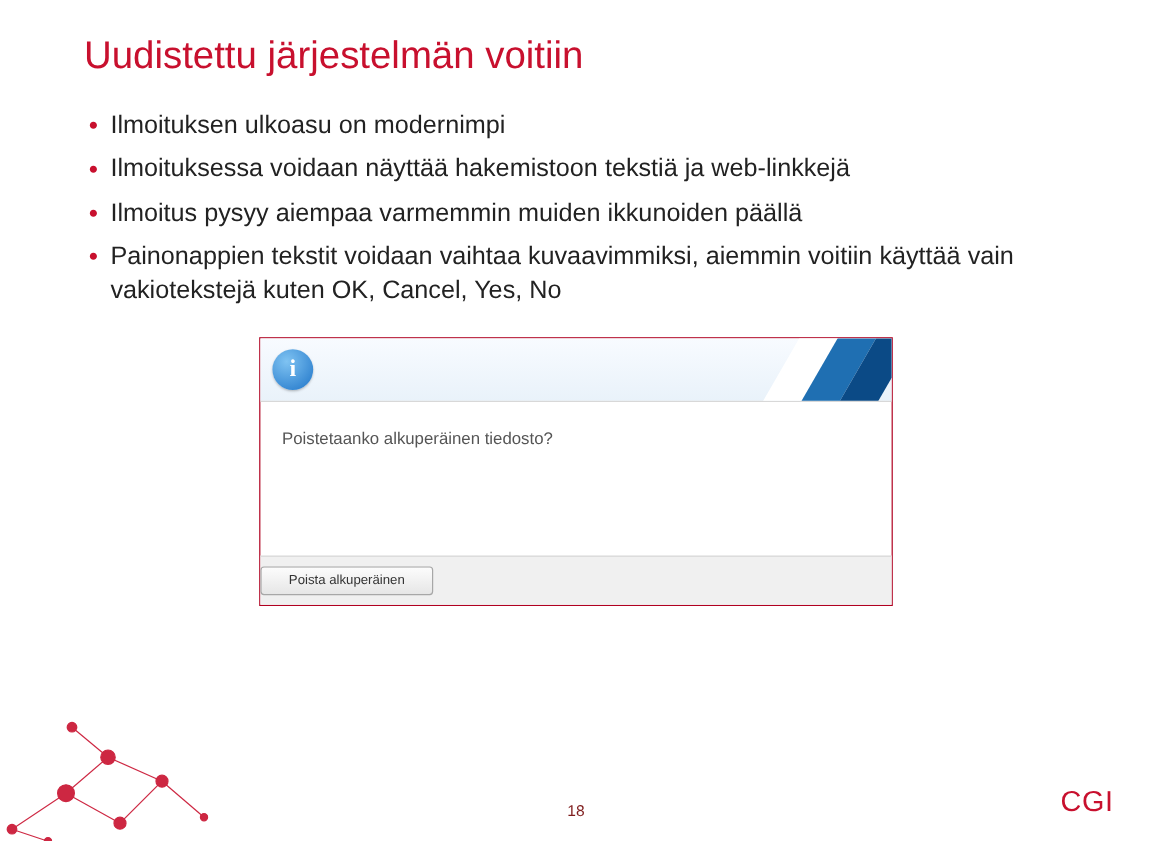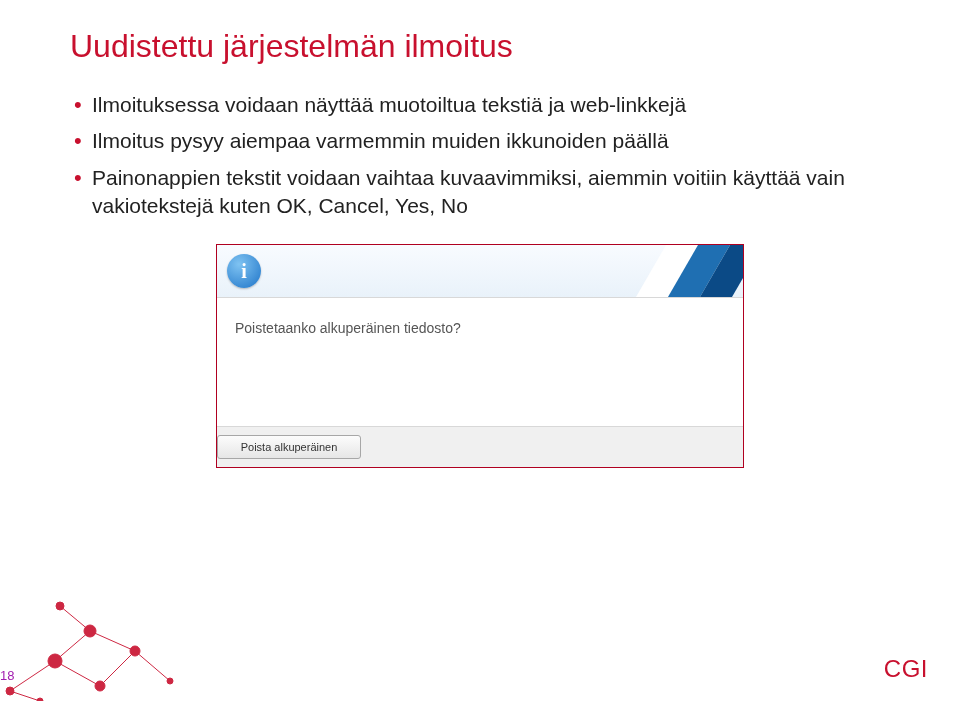--- a/index.html
+++ b/index.html
@@ -162,22 +162,22 @@
     border-color: #5a9bd5;
     box-shadow: 0 0 0 1px #7eb6e8 inset;
   }
 
   
   .page-num {
     position: absolute;
     bottom: 18px;
     left: 0;
     right: 0;
-    text-align: left;
-    color: #a21caf;
+    text-align: center;
+    color: #7f1d1d;
     font-size: 13px;
   }
   .logo {
     position: absolute;
     right: 32px;
     bottom: 18px;
     font-family: Arial, sans-serif;
     font-weight: normal;
     font-size: 24px;
     color: #c8102e;
@@ -188,24 +188,25 @@
     left: 0;
     bottom: 0;
     width: 210px;
     height: 110px;
   }
 </style>
 </head>
 <body>
 
 <div class="slide">
-  <h1 class="title">Uudistettu järjestelmän ilmoitus</h1>
+  <h1 class="title">Uudistettu järjestelmän voitiin</h1>
 
   <ul class="bullets">
-    <li>Ilmoituksessa voidaan näyttää muotoiltua tekstiä ja web-linkkejä</li>
+    <li>Ilmoituksen ulkoasu on modernimpi</li>
+    <li>Ilmoituksessa voidaan näyttää hakemistoon tekstiä ja web-linkkejä</li>
     <li>Ilmoitus pysyy aiempaa varmemmin muiden ikkunoiden päällä</li>
     <li>Painonappien tekstit voidaan vaihtaa kuvaavimmiksi, aiemmin voitiin käyttää vain vakiotekstejä kuten OK, Cancel, Yes, No</li>
   </ul>
 
   <div class="dialog-wrap">
     <div class="dialog">
       <div class="dialog-banner">
         <div class="info-icon">i</div>
         <div class="banner-stripes">
           <div class="st1"></div>

